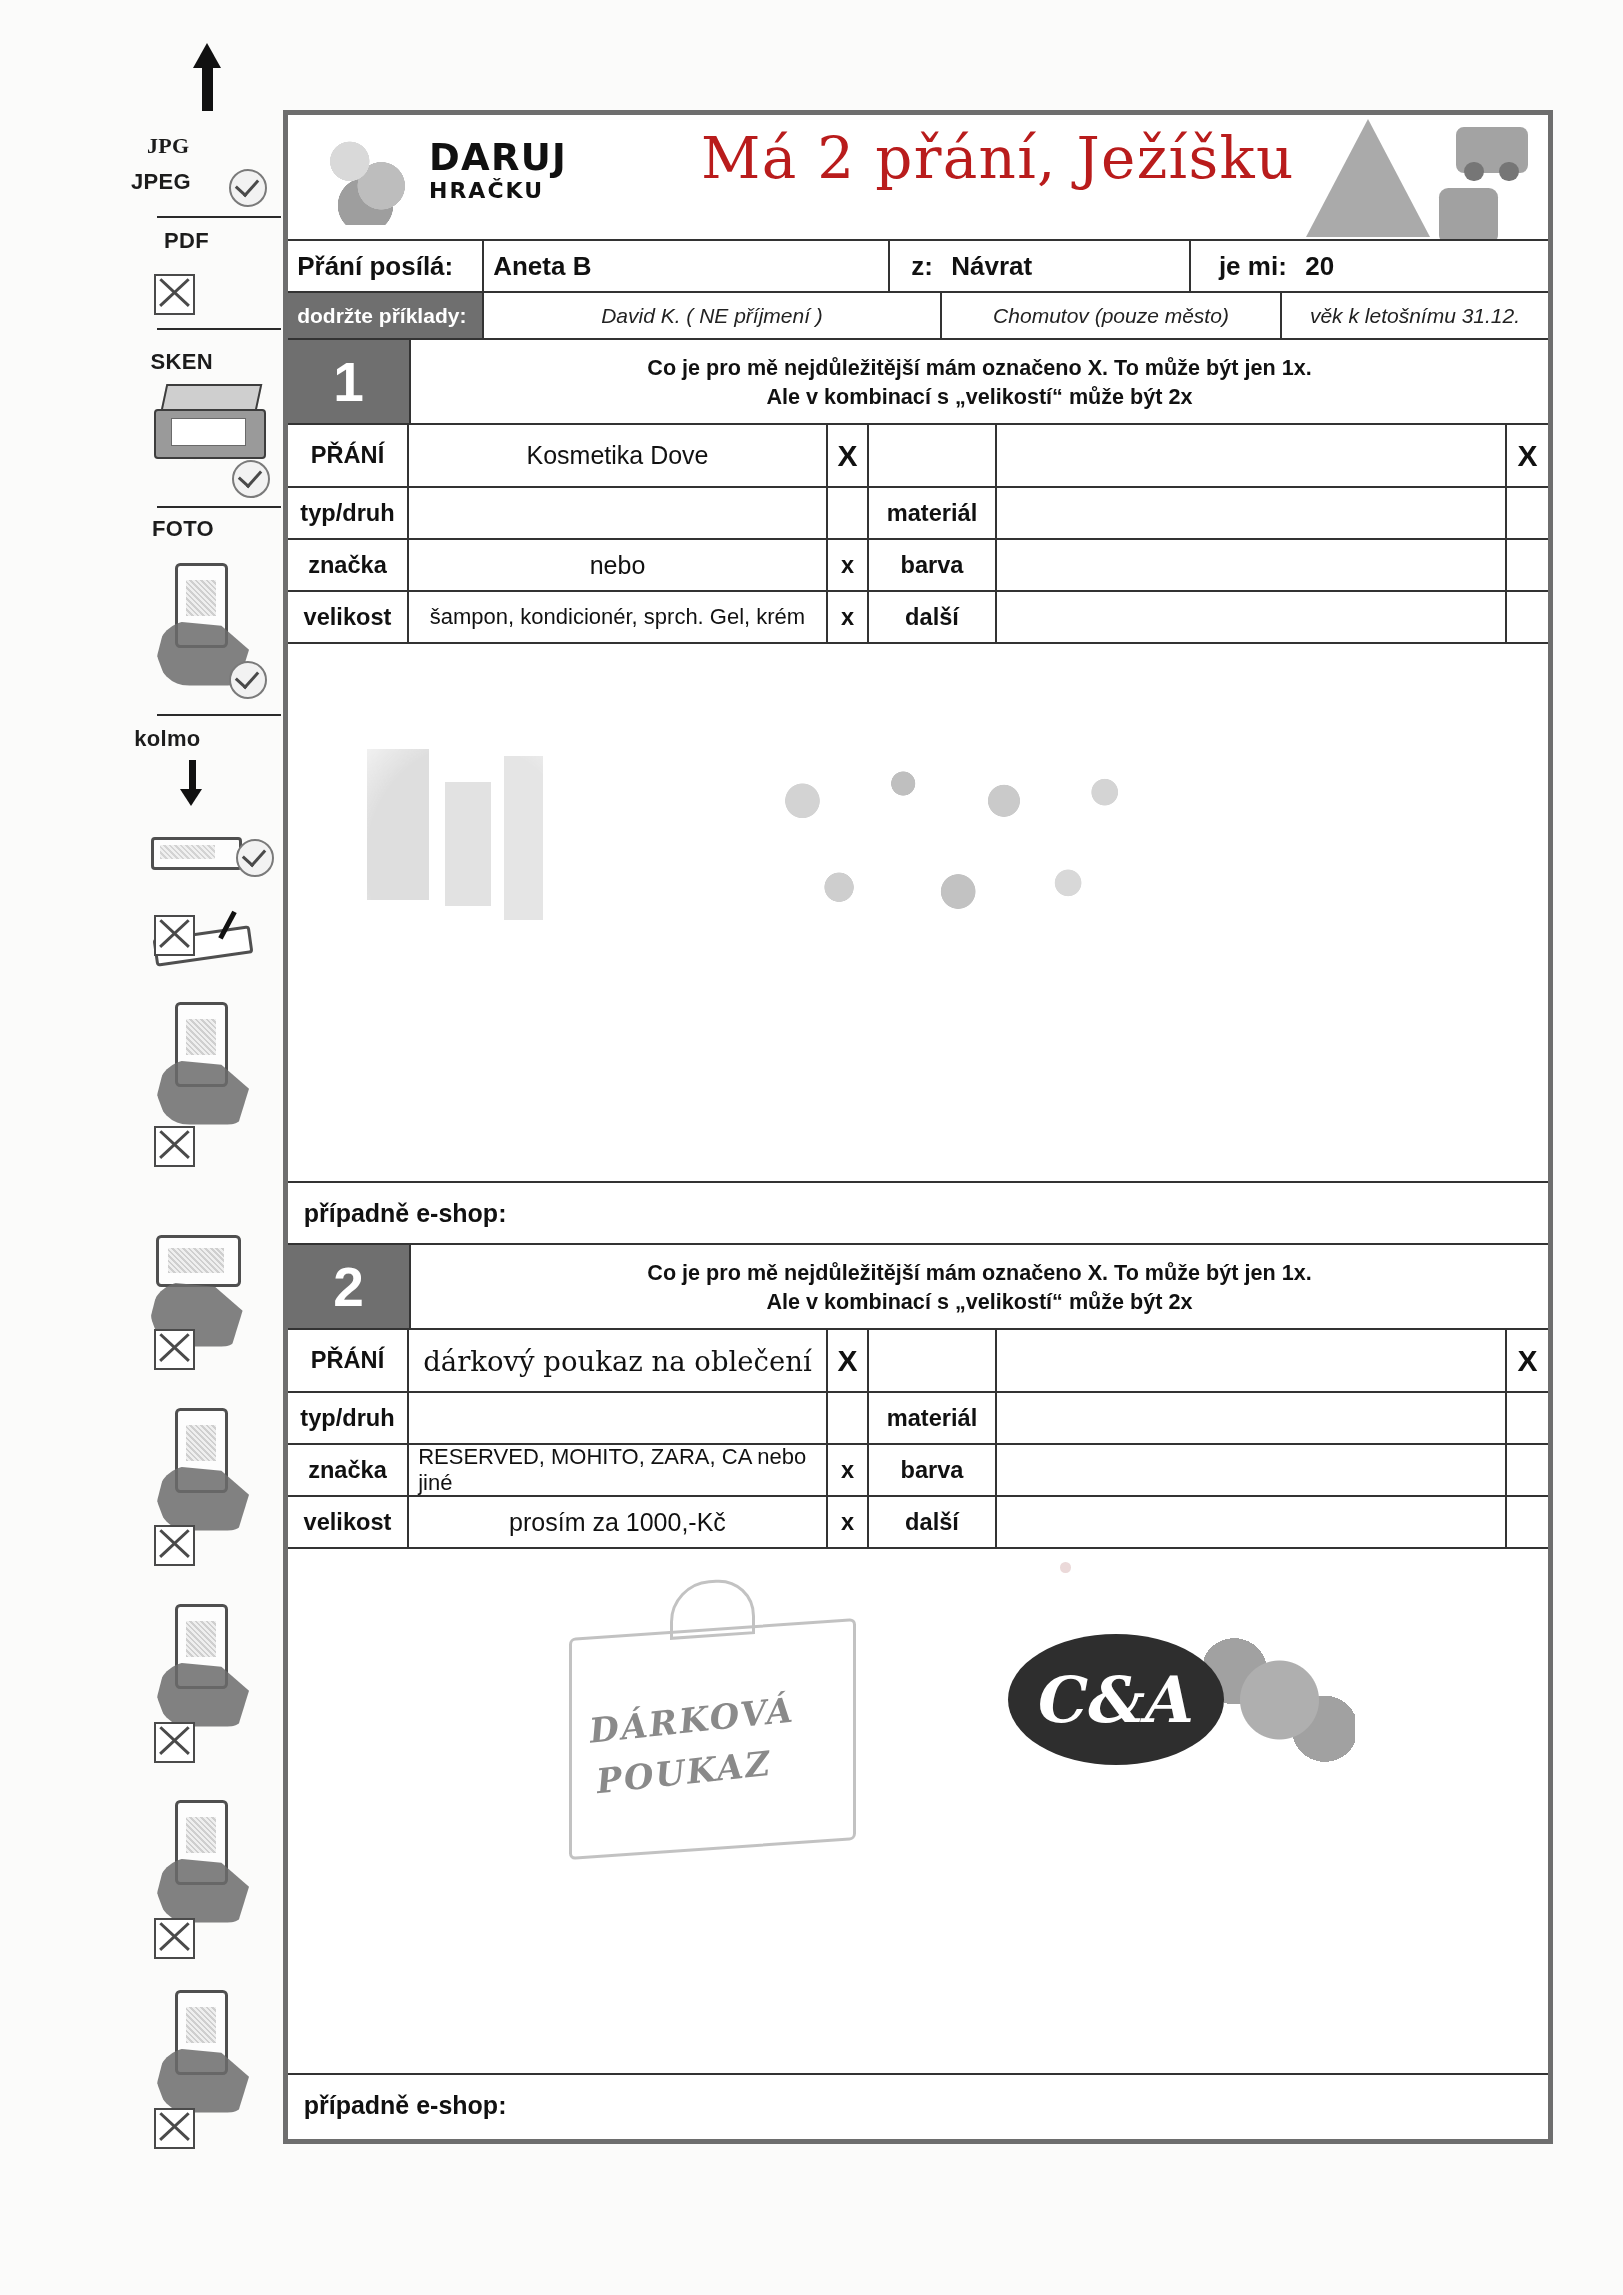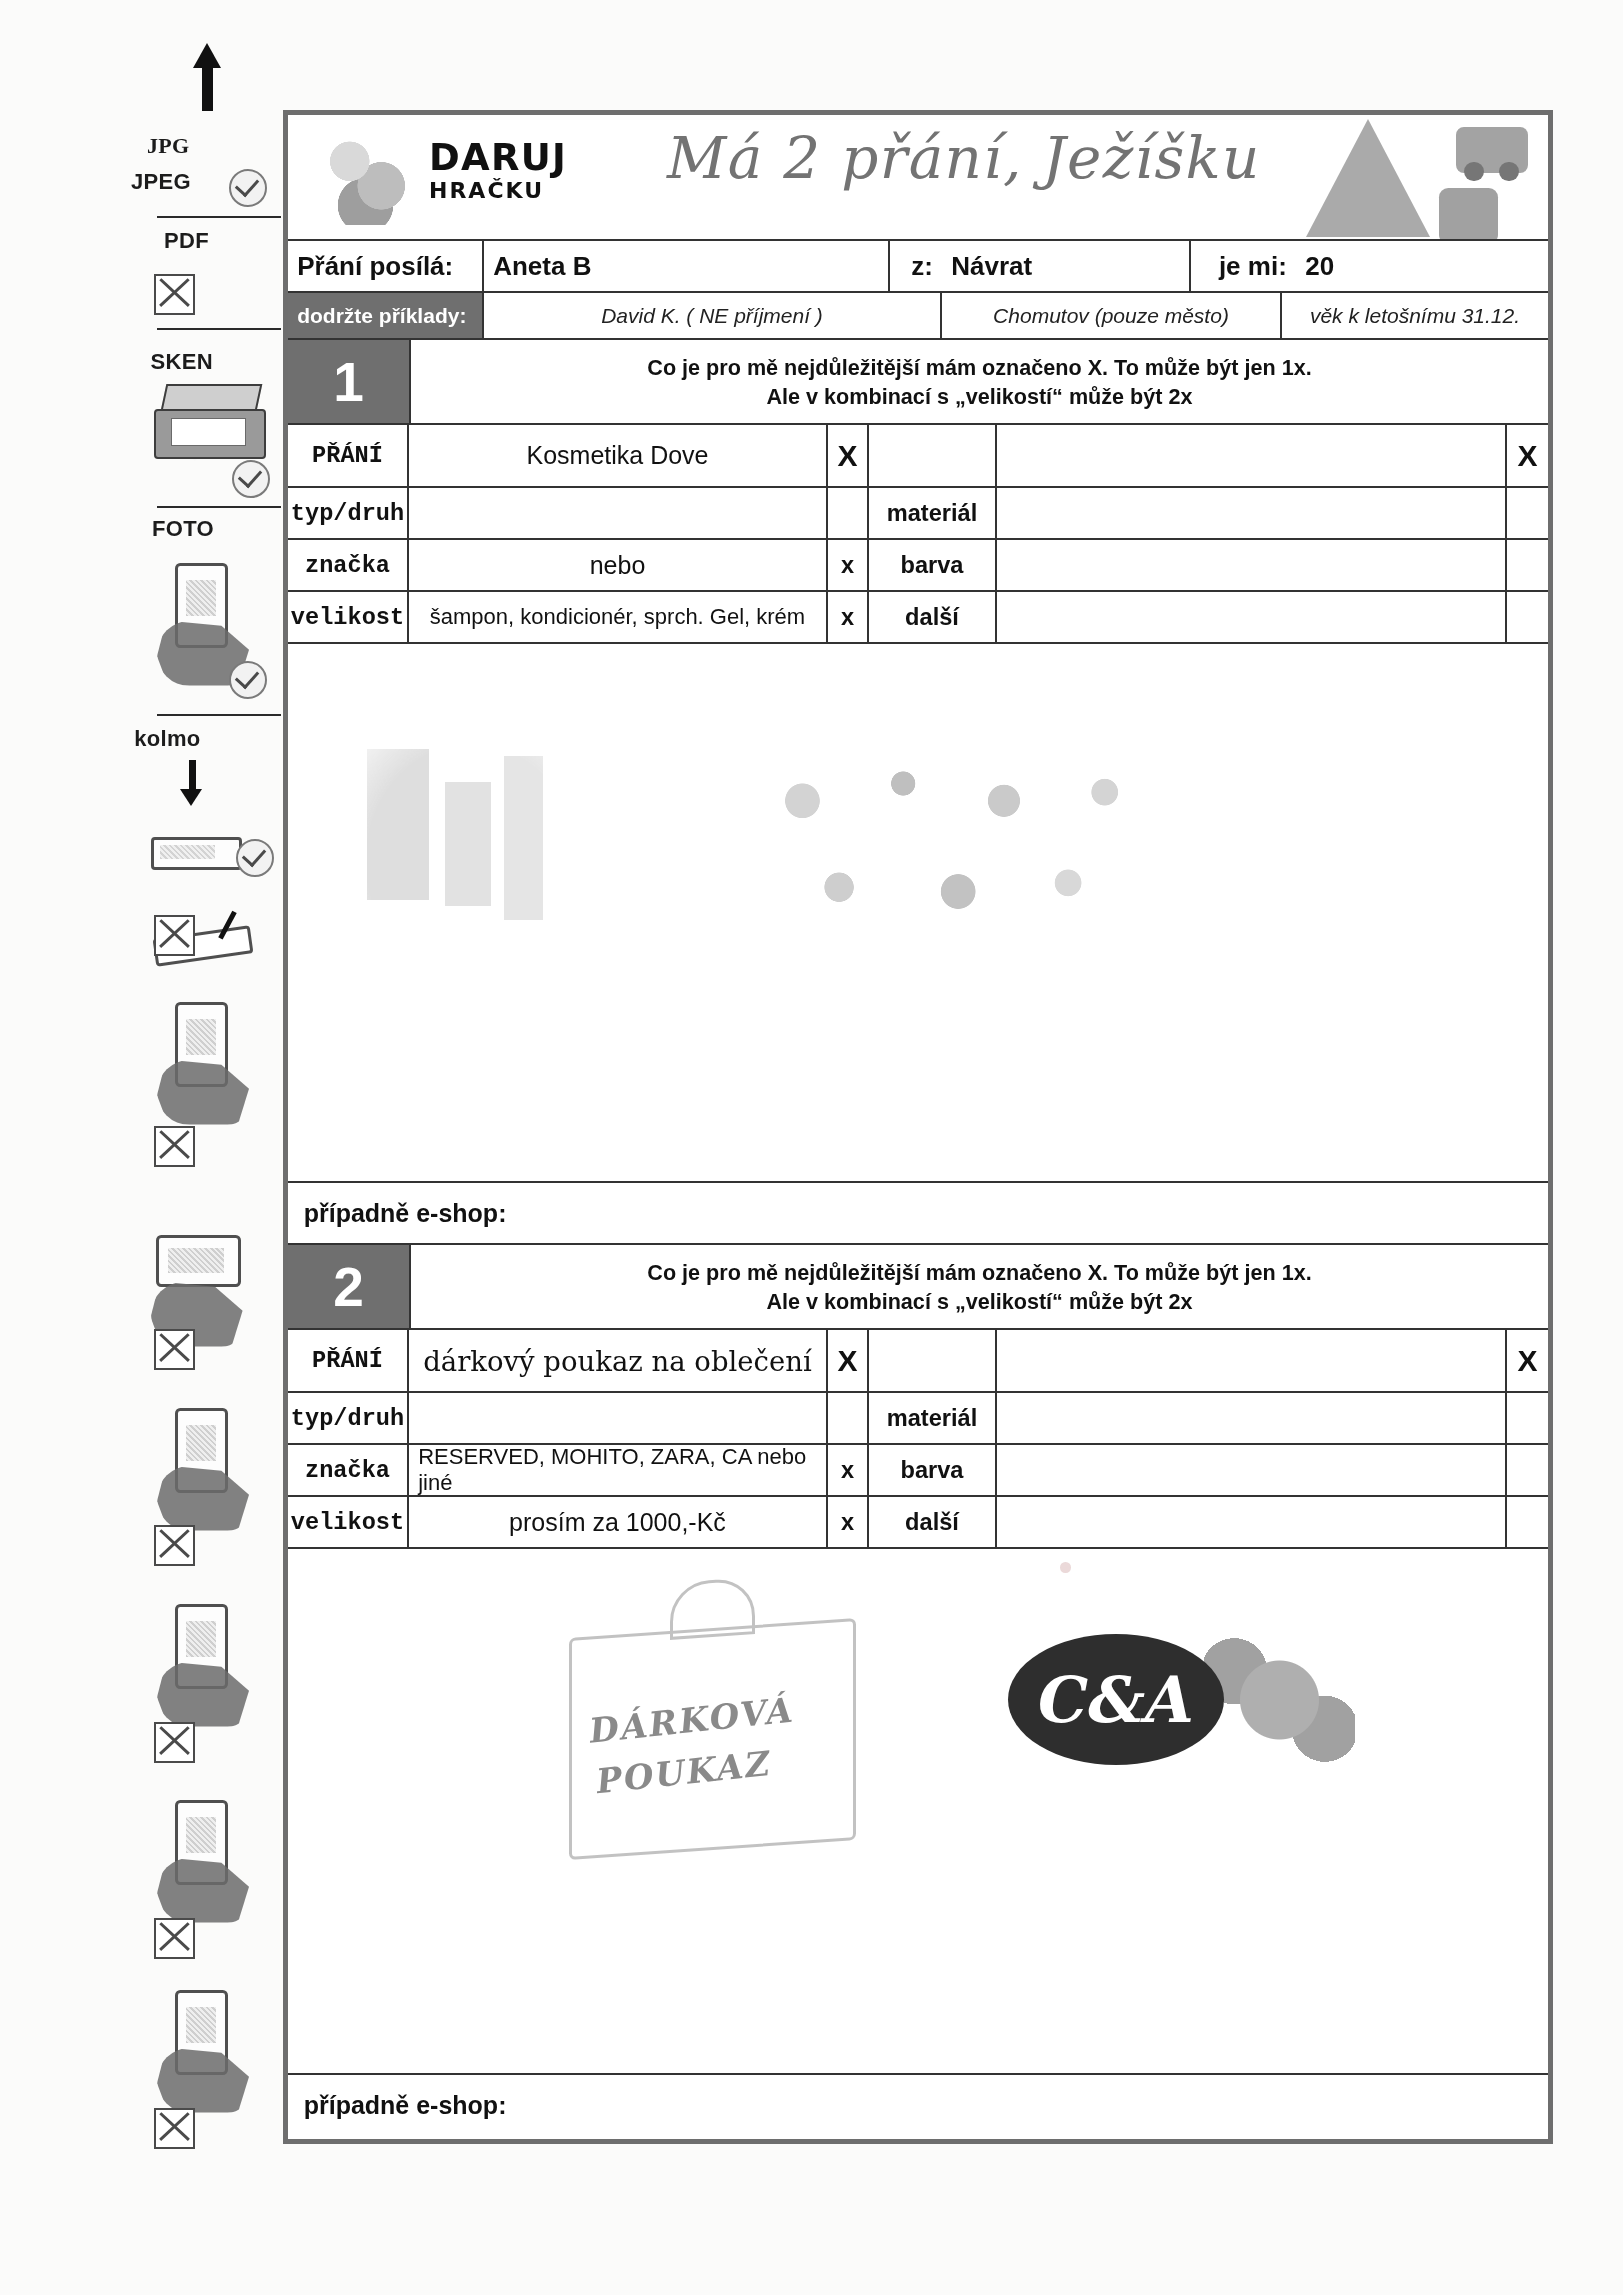--- a/index.html
+++ b/index.html
@@ -133,26 +133,25 @@
     filter:grayscale(1);
   }
   .daruj{
     position:absolute;left:141px;top:23.6px;
     font-family:"DejaVu Sans", sans-serif;
     font-weight:bold;letter-spacing:1.3px;
   }
   .daruj .l1{font-size:37px;line-height:37px;}
   .daruj .l2{font-size:22px;line-height:29px;letter-spacing:2px;}
   .title-script{
-    position:absolute;left:379px;top:9.2px;
+    position:absolute;left:413px;top:9.2px;
     font-family:"DejaVu Serif", serif;
-    font-style:italic;
     font-size:58px;
     letter-spacing:1.3px;
-    color:#737373;
+    color:#b91c1c;
   }
   .tree{
     position:absolute;right:118px;top:3.9px;width:0;height:0;
     border-left:62px solid transparent;border-right:62px solid transparent;border-bottom:118px solid #8d8d8d;
     opacity:.75;
   }
   .toy{
     position:absolute;right:19.6px;top:11.8px;width:72px;height:46px;background:#7d7d7d;border-radius:7.9px;opacity:.7;
   }
   .toy:after{content:"";position:absolute;left:7.9px;top:35px;width:19.6px;height:19.6px;border-radius:50%;background:#3d3d3d;}
@@ -179,21 +178,21 @@
     flex:1;border-bottom:2px solid #333;
     display:flex;flex-direction:column;align-items:center;justify-content:center;
     font-size:21.6px;font-weight:bold;line-height:29px;text-align:center;
   }
 
   .lbl{font-size:23.6px;font-weight:bold;justify-content:center;}
   .val{font-size:25px;justify-content:center;}
   .xcell{font-size:23.6px;font-weight:bold;justify-content:center;}
   .xbig{font-size:30px;font-weight:bold;justify-content:center;background:#fff;}
 
-  .w-lbl{width:121px;font-family:Liberation Mono, monospace;}
+  .w-lbl{width:121px;}
   .w-val{width:419px;}
   .w-x{width:41px;}
   .w-lbl2{width:128px;}
   .w-x2{width:41px;}
 
   .r-tall{height:63px;}
   .r-norm{height:52px;}
 
   .imgarea{
     position:relative;border-bottom:2px solid #333;background:#fff;

